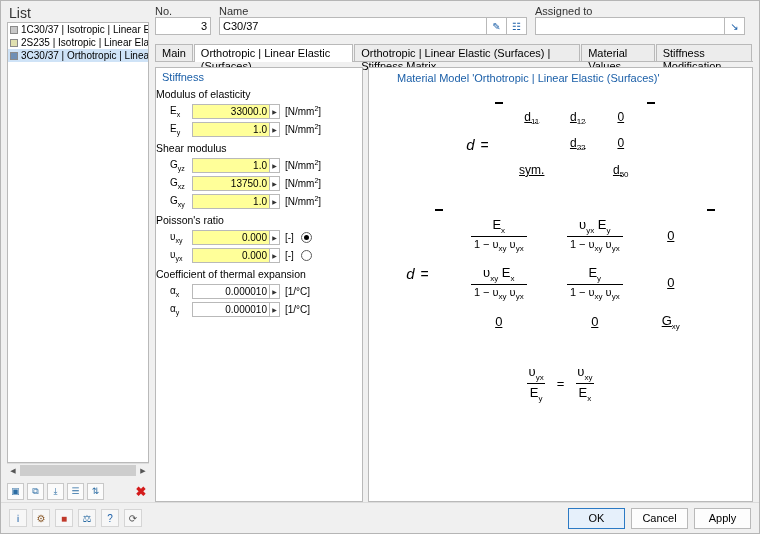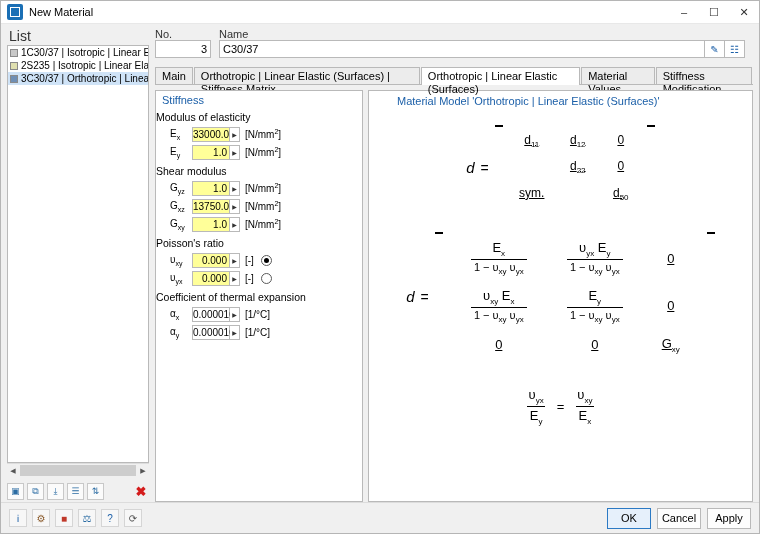--- a/index.html
+++ b/index.html
@@ -248,21 +248,21 @@
     margin-bottom: 2px;
     padding-left: 14px;
   }
   .psym {
     width: 22px;
     font-size: 10px;
     color: #000;
   }
   .psym sub { font-size: 7px; }
   .pval {
-    width: 38px;
+    width: 78px;
     height: 15px;
     background: #ffff99;
     border: 1px solid #b9b9b9;
     box-sizing: border-box;
     font-size: 10px;
     text-align: right;
     padding-right: 2px;
     line-height: 13px;
     color: #000;
   }
@@ -384,47 +384,38 @@
     width: 18px; height: 18px;
     margin-right: 5px;
     display: flex; align-items: center; justify-content: center;
     font-size: 10px;
     border: 1px solid #d5d5d5;
     background: #f7f7f7;
     box-sizing: border-box;
   }
   .dlg-btns { margin-left: auto; display: flex; }
   .dlg-btn {
-    width: 44px; height: 21px;
+    width: 57px; height: 21px;
     border: 1px solid #b9b9b9;
     background: #fdfdfd;
     font-size: 11px;
     display: flex; align-items: center; justify-content: center;
     margin-left: 6px;
     box-sizing: border-box;
   }
   .dlg-btn.default {
     border: 1px solid #2c7ac4;
     background: #e6f0fb;
   }
 </style>
 </head>
 <body>
 
 <div class="window">
 
-  <div class="titlebar">
-    <div class="title-icon"></div>
-    <div class="title-text">New Material</div>
-    <div class="win-btns">
-      <div class="win-btn">–</div>
-      <div class="win-btn">☐</div>
-      <div class="win-btn close">✕</div>
-    </div>
-  </div>
 
   <div class="body">
 
     <div class="left-panel">
       <div class="group-label">List</div>
       <div class="list-box">
         <div class="list-item">
           <span class="sw" style="background:#c8c8c8"></span>
           <span>1</span>
           <span style="width:4px"></span>
@@ -466,26 +457,33 @@
           <div class="txt num">3</div>
         </div>
         <div class="field-block" style="flex:1; min-width:0;">
           <div class="field-label">Name</div>
           <div class="name-field">
             <div class="txt">C30/37</div>
             <div class="mini-btn">✎</div>
             <div class="mini-btn">☷</div>
           </div>
         </div>
+        <div class="field-block assigned-block">
+          <div class="field-label">Assigned to</div>
+          <div class="assigned-row">
+            <div class="txt"></div>
+            <div class="mini-btn">↘</div>
+          </div>
+        </div>
       </div>
 
       <div class="tabs">
         <div class="tab">Main</div>
+        <div class="tab active">Orthotropic | Linear Elastic (Surfaces)</div>
         <div class="tab">Orthotropic | Linear Elastic (Surfaces) | Stiffness Matrix</div>
-        <div class="tab active">Orthotropic | Linear Elastic (Surfaces)</div>
         <div class="tab">Material Values</div>
         <div class="tab">Stiffness Modification</div>
       </div>
 
       <div class="content">
 
         <div class="params">
           <div class="params-title">Stiffness</div>
 
           <div class="sect-title">Modulus of elasticity</div>

